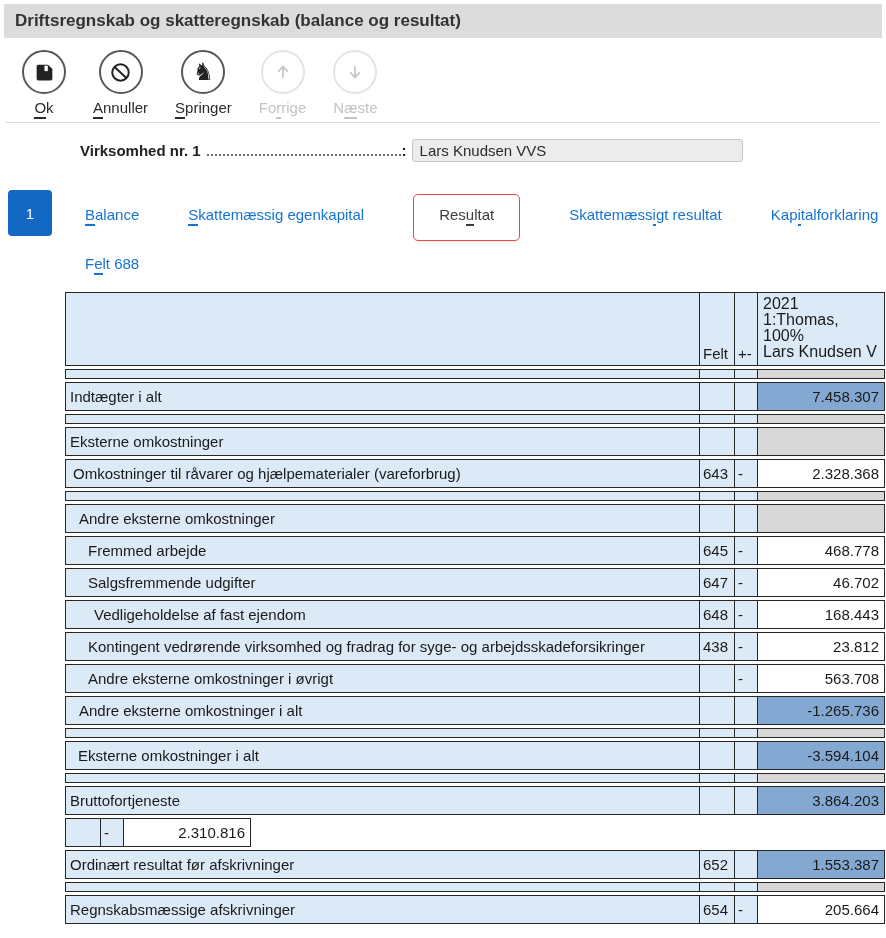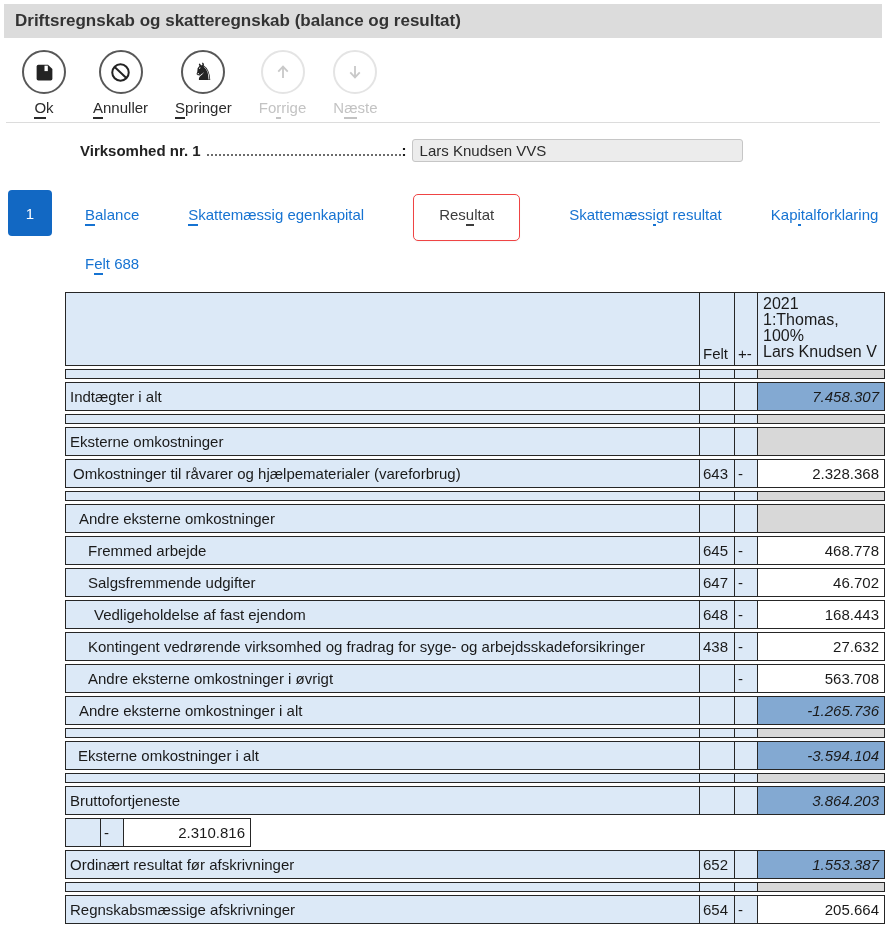--- a/index.html
+++ b/index.html
@@ -57,21 +57,21 @@
   .c-desc { flex: 1; display: flex; align-items: center; overflow: hidden; }
   .c-felt { width: 35px; padding-left: 3px; }
   .c-sign { width: 23px; padding-left: 3px; }
   .c-val  { width: 128px; text-align: right; padding-right: 5px; }
   .trow-data .cell { height: 29px; line-height: 27px; white-space: nowrap; }
   .trow-spacer .cell { height: 10px; }
   .trow-header .cell { height: 74px; }
   .hdr-felt, .hdr-sign { display: flex; align-items: flex-end; padding-bottom: 3px; line-height: 17px; }
   .hdr-val { font-size: 16px; line-height: 16px; text-align: left; padding: 3px 0 0 5px;
     white-space: pre-line; }
-  .v-computed { background: var(--computed-bg); font-style: italic; }
+  .v-computed { background: var(--computed-bg); }
   .v-editable { background: var(--editable-bg); }
   .v-na { background: var(--na-bg); }
   .rowlabel { display: inline-block; }
 </style>
 </head>
 <body>
 
 <div class="titlebar">Driftsregnskab og skatteregnskab (balance og resultat)</div>
 
 <div class="toolbar">
@@ -221,21 +221,21 @@
         <div class="cell c-felt">648</div>
         <div class="cell c-sign">-</div>
         <div class="cell c-val v-editable">168.443</div>
       </div>
       <div class="trow trow-data">
         <div class="cell c-desc">
           <span class="rowlabel" style="padding-left: 22px;">Kontingent vedrørende virksomhed og fradrag for syge- og arbejdsskadeforsikringer</span>
         </div>
         <div class="cell c-felt">438</div>
         <div class="cell c-sign">-</div>
-        <div class="cell c-val v-editable">27.632</div>
+        <div class="cell c-val v-editable">23.812</div>
       </div>
       <div class="trow trow-data">
         <div class="cell c-desc">
           <span class="rowlabel" style="padding-left: 22px;">Andre eksterne omkostninger i øvrigt</span>
         </div>
         <div class="cell c-felt"></div>
         <div class="cell c-sign">-</div>
         <div class="cell c-val v-editable">563.708</div>
       </div>
       <div class="trow trow-data">

